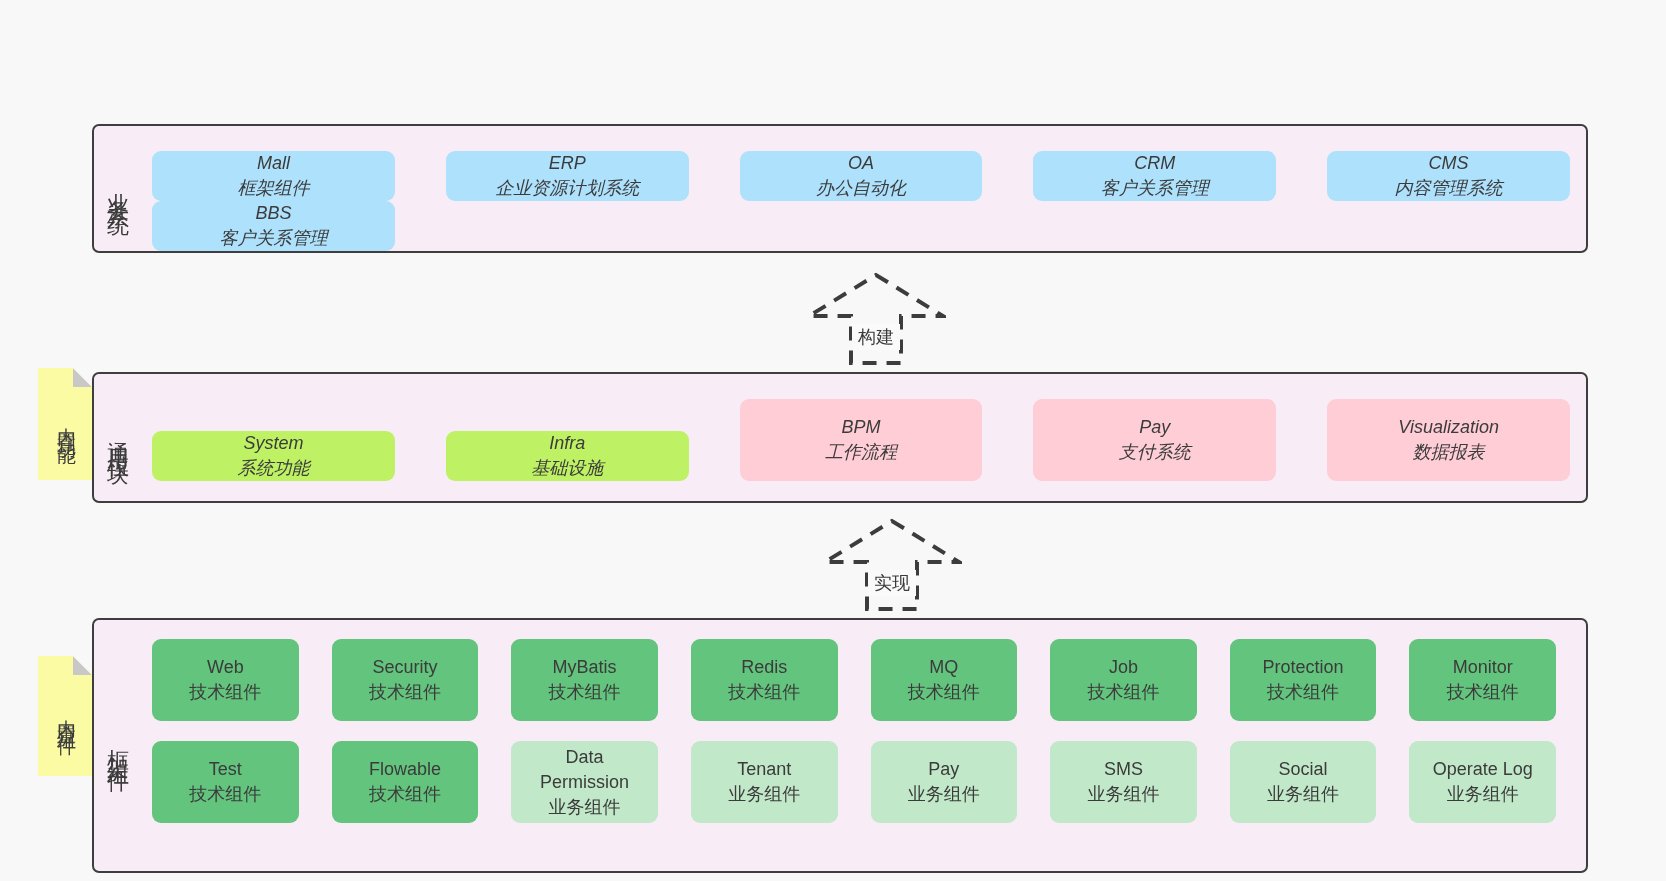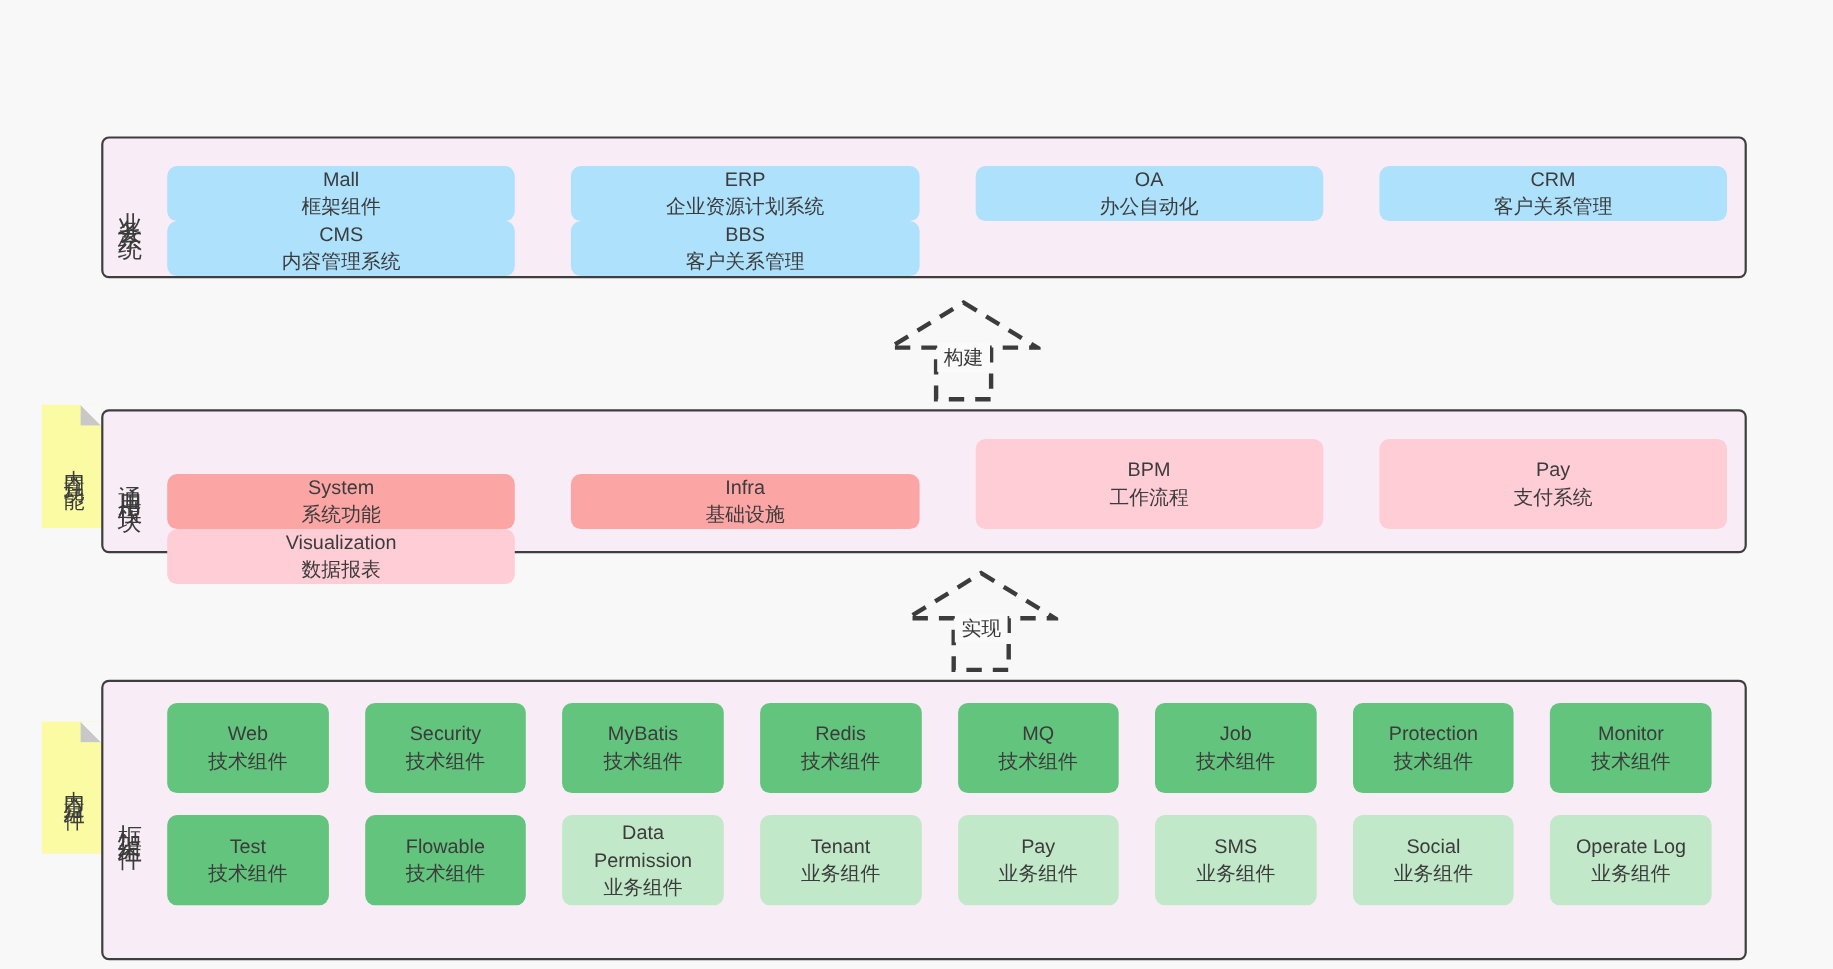--- a/index.html
+++ b/index.html
@@ -40,22 +40,23 @@
     line-height:1;
     color:#3b3b3b;
     white-space:nowrap;
   }
 
   .grid6 {
     position:absolute;
     left:58px; right:16px; top:25px;
     height:79px;
     display:grid;
-    grid-template-columns:repeat(4,1fr);
+    grid-template-columns:repeat(5,1fr);
     column-gap:51px;
+    font-style:italic;
   }
   .grid8 {
     position:absolute;
     left:58px; right:30px; top:19px;
     display:grid;
     grid-template-columns:repeat(8,1fr);
     grid-template-rows:82px 82px;
     column-gap:33px;
     row-gap:20px;
   }
@@ -66,21 +67,21 @@
     flex-direction:column;
     align-items:center;
     justify-content:center;
     text-align:center;
     font-size:18px;
     line-height:25px;
     padding:0 12px;
     color:#3b3b3b;
   }
   .blue       { background:#aee1fc; }
-  .red        { background:#fca5a5;margin-top:32px; }
+  .red        { background:#bef264;margin-top:32px; }
   .pink       { background:#fecdd6; }
   .green      { background:#63c47d; }
   .lightgreen { background:#c1e8c8; }
 
   
   .note {
     position:absolute;
     left:38px; width:54px;
     background:#fbfba3;
     z-index:0;
@@ -115,21 +116,21 @@
   .arrow {
     position:absolute;
     width:140px; height:94px;
     z-index:0;
   }
   .arrow-build     { left:806px; top:272px; }
   .arrow-implement { left:822px; top:518px; }
   .arrow svg { display:block; }
   .arrow-label {
     position:absolute;
-    left:50%; top:40px;
+    left:50%; top:52px;
     transform:translateX(-50%);
     background:#fafafa;
     padding:2px 6px;
     font-size:18px;
     line-height:22px;
     white-space:nowrap;
     color:#3b3b3b;
   }
 </style>
 </head>

